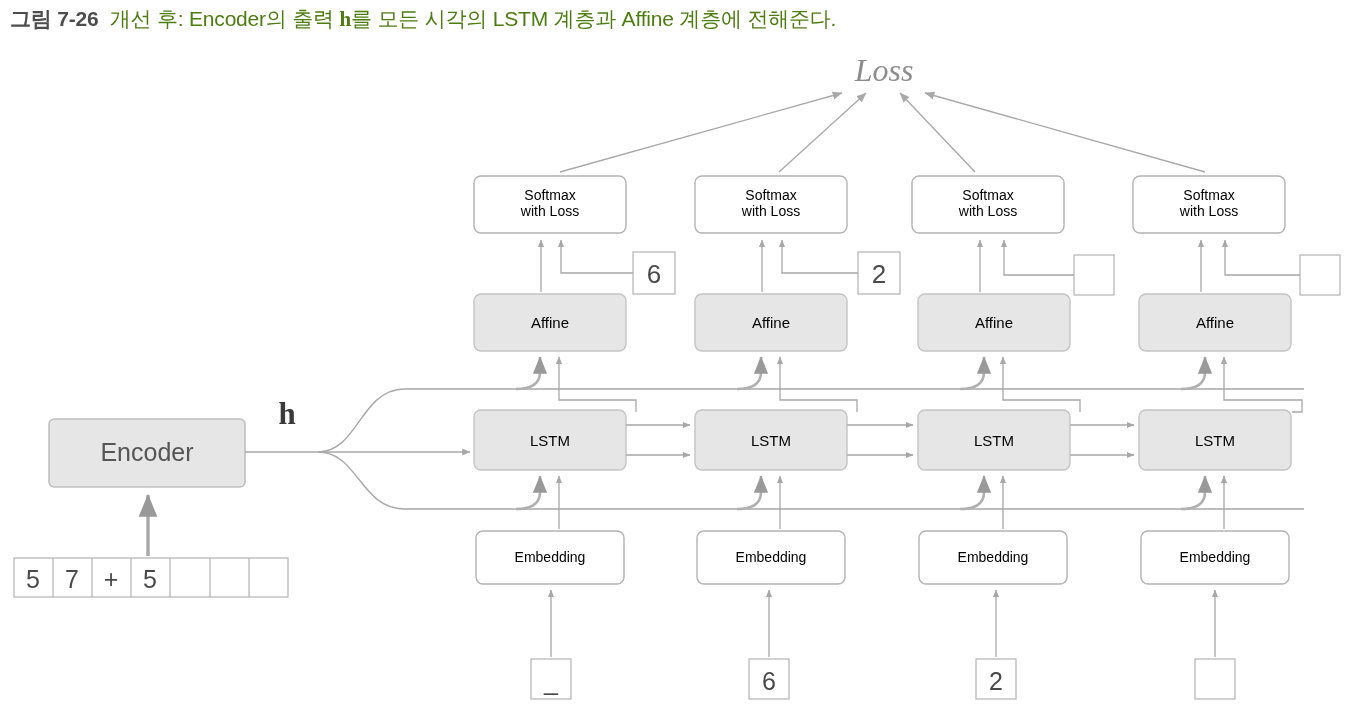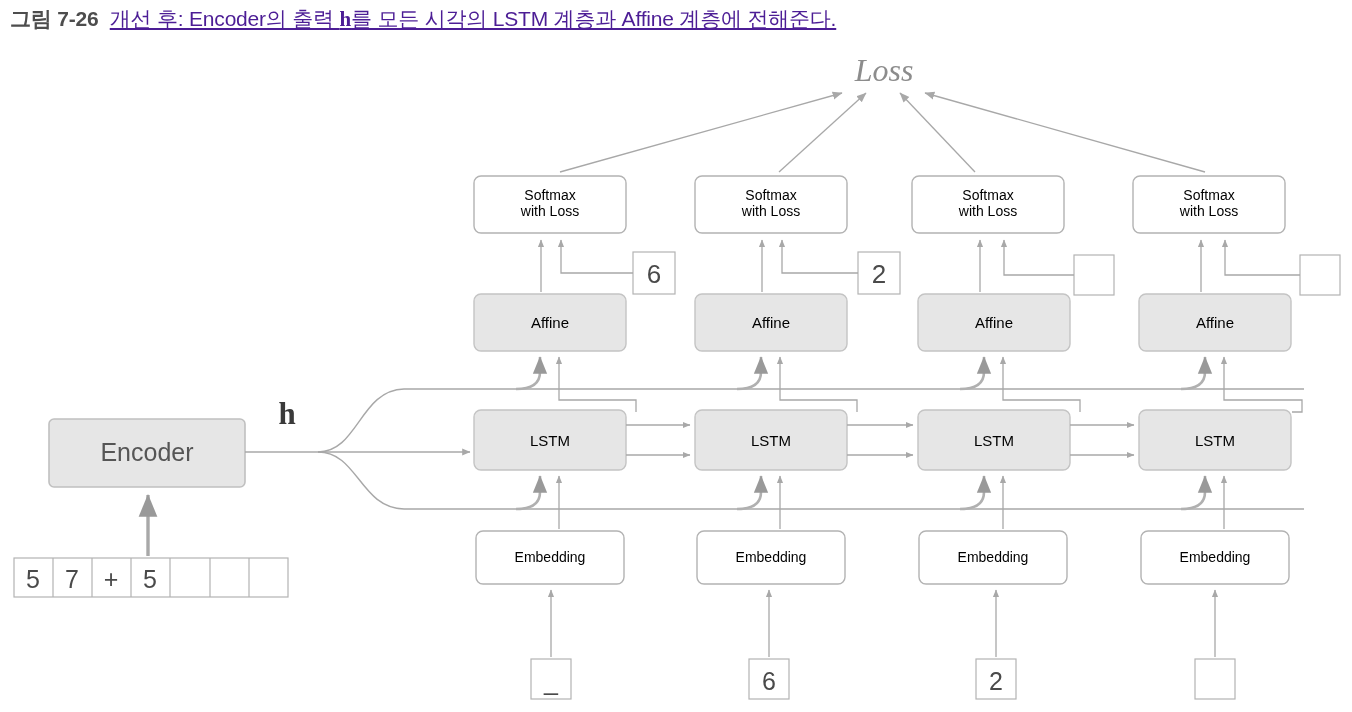--- a/index.html
+++ b/index.html
@@ -10,21 +10,21 @@
     font-family:"Liberation Sans","DejaVu Sans",sans-serif;
     overflow:hidden;
     position:relative;
   }
   #figure-caption{
     position:absolute;left:10px;top:5px;
     font-size:21px;color:#000;white-space:nowrap;
     letter-spacing:-0.2px;
   }
   #figure-caption .fig-num{font-weight:bold;color:#4d4d4d;}
-  #figure-caption .fig-text{font-weight:400;color:#4c1d95;text-decoration:underline;}
+  #figure-caption .fig-text{font-weight:400;color:#4d7c0f;}
   #figure-caption .fig-text b{font-family:"Liberation Serif","DejaVu Serif",serif;font-weight:bold;}
   #diagram-svg{position:absolute;left:0;top:0;}
   .node-label{
     font-family:"Liberation Sans","DejaVu Sans",sans-serif;
     fill:#000;text-anchor:middle;
   }
   .lbl-14{font-size:14px;}
   .lbl-15{font-size:15px;}
   .lbl-box-num{font-size:26px;fill:#4a4a4a;text-anchor:middle;font-weight:300;}
   .lbl-seq-num{font-size:25px;fill:#4a4a4a;text-anchor:middle;font-weight:300;}

